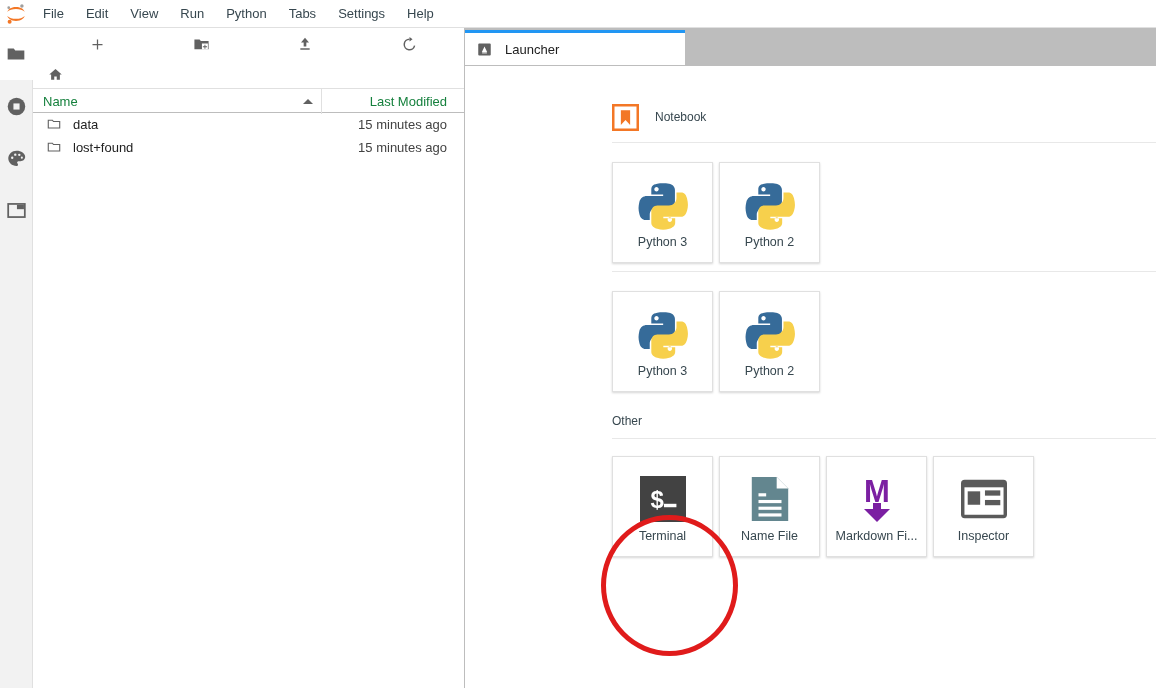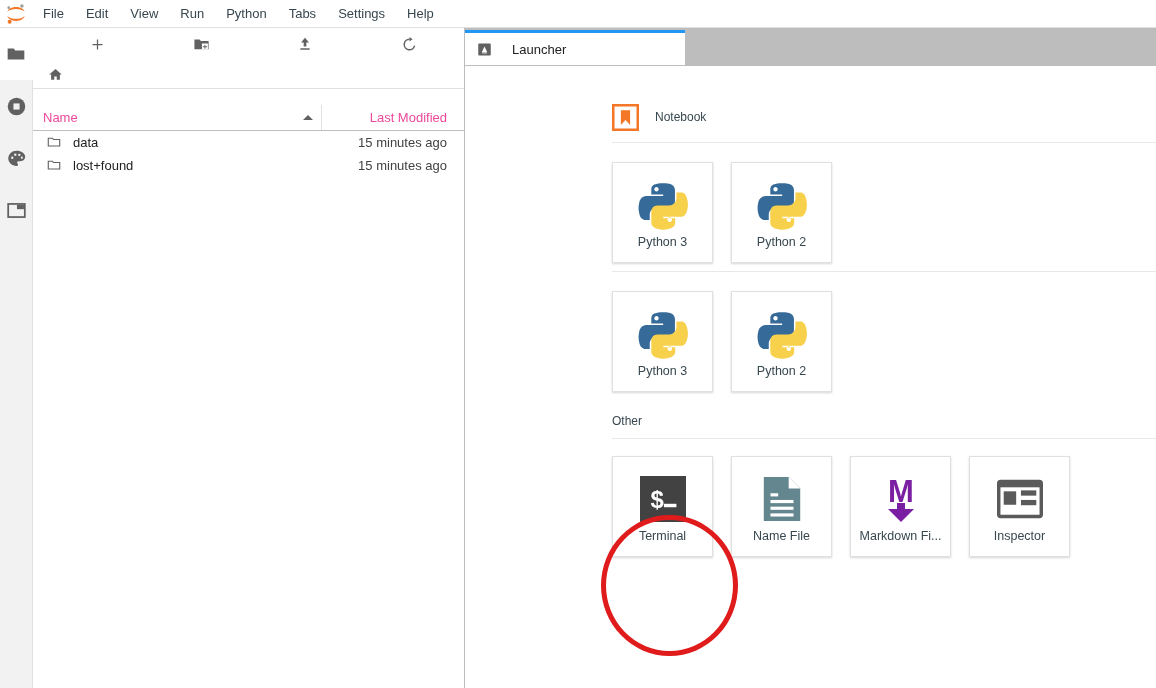--- a/index.html
+++ b/index.html
@@ -53,23 +53,23 @@
   .tb-btn {
     width: 28px; height: 28px; display: flex; align-items: center; justify-content: center;
     cursor: pointer; border-radius: 2px;
   }
   .tb-gap { width: 76px; }
   .fb-breadcrumb {
     height: 28px; display: flex; align-items: center; padding-left: 12px;
   }
   .crumb-home { width: 20px; height: 20px; display:flex; align-items:center; justify-content:center; cursor:pointer; }
   .fb-header {
-    display: flex; align-items: flex-end; height: 43px;
+    display: flex; align-items: flex-start; height: 25px;
     border-top: 1px solid #e0e0e0; border-bottom: 1px solid #bdbdbd;
-    font-size: 13px; color: #ec4899;
+    font-size: 13px; color: #15803d;
   }
   .fb-h-name {
     flex: 0 0 289px; display: flex; align-items: center; justify-content: space-between;
     padding: 0 8px 0 10px; height: 25px; cursor: pointer;
     border-right: 1px solid #e0e0e0;
   }
   .sort-arrow { width: 0; height: 0; border-left: 5px solid transparent; border-right: 5px solid transparent; border-bottom: 5px solid #616161; }
   .fb-h-mod {
     flex: 1; text-align: right; padding-right: 17px; height: 25px;
     display: flex; align-items: center; justify-content: flex-end; cursor: pointer;
@@ -83,35 +83,35 @@
   .fb-r-mod { flex: 1; text-align: right; padding-right: 17px; color: #424242; }
 
   
   .mainarea {
     position: absolute; left: 465px; top: 28px; width: 691px; height: 660px;
     background: #bdbdbd; display: flex; flex-direction: column;
   }
   .tabbar { height: 37px; background: #bdbdbd; display: flex; align-items: flex-end; }
   .tab {
     width: 220px; height: 35px; background: #fff; border-top: 3px solid #2196f3;
-    display: flex; align-items: center; gap: 20px; padding: 16px 12px;
+    display: flex; align-items: center; gap: 13px; padding: 16px 12px;
     font-size: 13px; color: #212121; cursor: pointer; position: relative;
   }
   .launcher-panel {
     flex: 1; background: #fff; border-top: 1px solid #bdbdbd; overflow: hidden;
     position: relative;
   }
   .launcher-inner { padding: 34px 0 0 147px; }
 
   .sec-head { display: flex; align-items: center; gap: 16px; height: 34px; }
   .sec-title { font-size: 12px; color: #37474f; font-weight: 400; }
   .sec-rule { height: 1px; background: #e8e8e8; margin: 8px 0 0 0; width: 544px; }
   .sec-rule.plain { margin-top: 10px; }
 
-  .card-row { display: flex; gap: 18px; margin-top: 19px; }
+  .card-row { display: flex; gap: 6px; margin-top: 19px; }
   .card {
     width: 101px; height: 101px; background: #fff;
     border: 1px solid #e0e0e0; box-shadow: 0 1px 2px rgba(0,0,0,0.16);
     display: flex; flex-direction: column; align-items: center; justify-content: center;
     cursor: pointer; position: relative;
   }
   .card-icon { height: 56px; display: flex; align-items: center; justify-content: center; }
   .card-label {
     font-size: 12.5px; color: #37474f; margin-top: 2px; max-width: 92px;
     text-align: center; white-space: nowrap; overflow: hidden;

